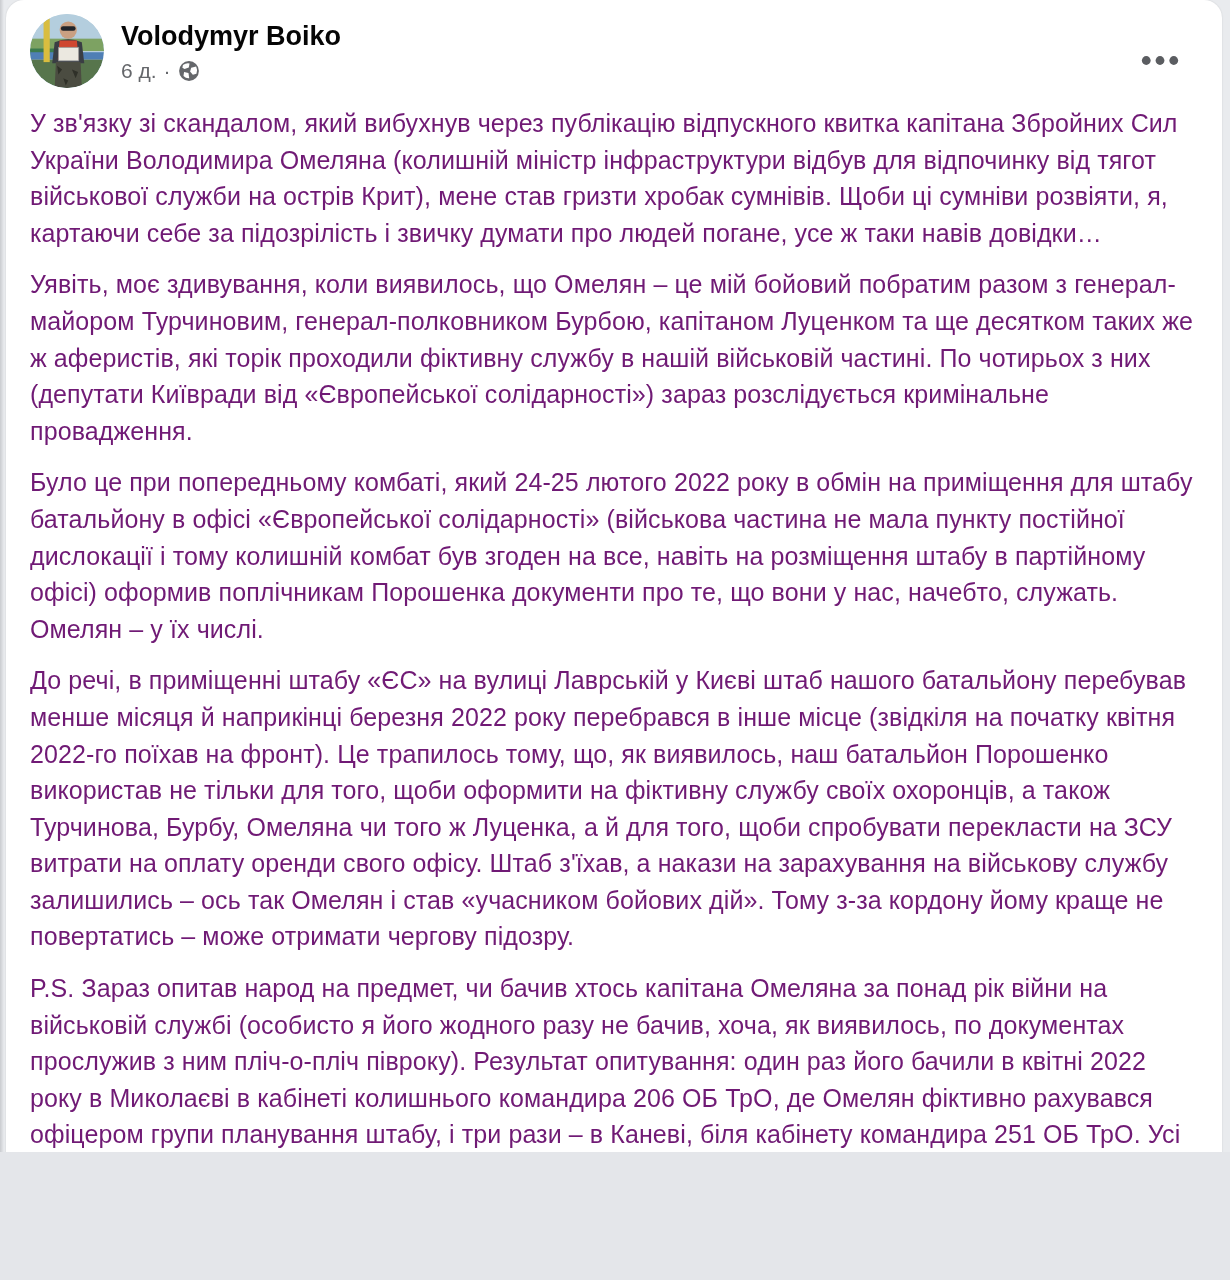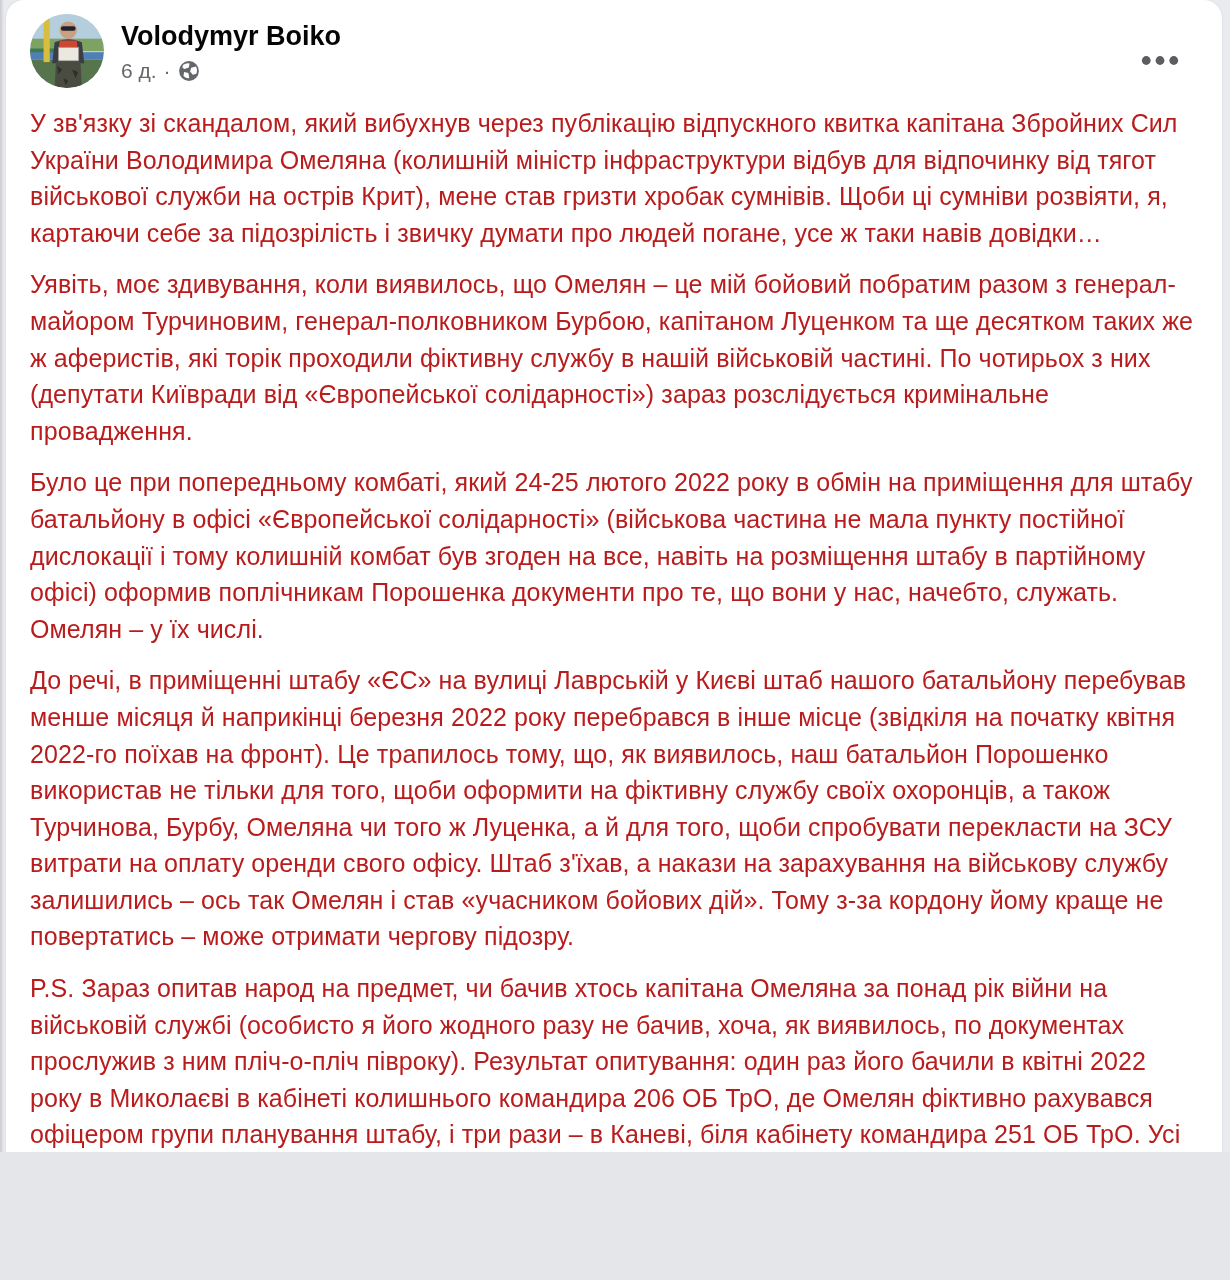--- a/index.html
+++ b/index.html
@@ -74,21 +74,21 @@
     border-radius: 8px;
     cursor: pointer;
     display: flex;
     align-items: center;
     justify-content: center;
   }
   .post-body {
     margin-top: 17px;
     font-size: 25px;
     line-height: 36.6px;
-    color: #b91c1c;
+    color: #701a75;
     letter-spacing: 0.1px;
   }
   .post-body p {
     margin: 0 0 15px 0;
   }
   .post-body p:last-child { margin-bottom: 4px; }
 </style>
 </head>
 <body>
 

